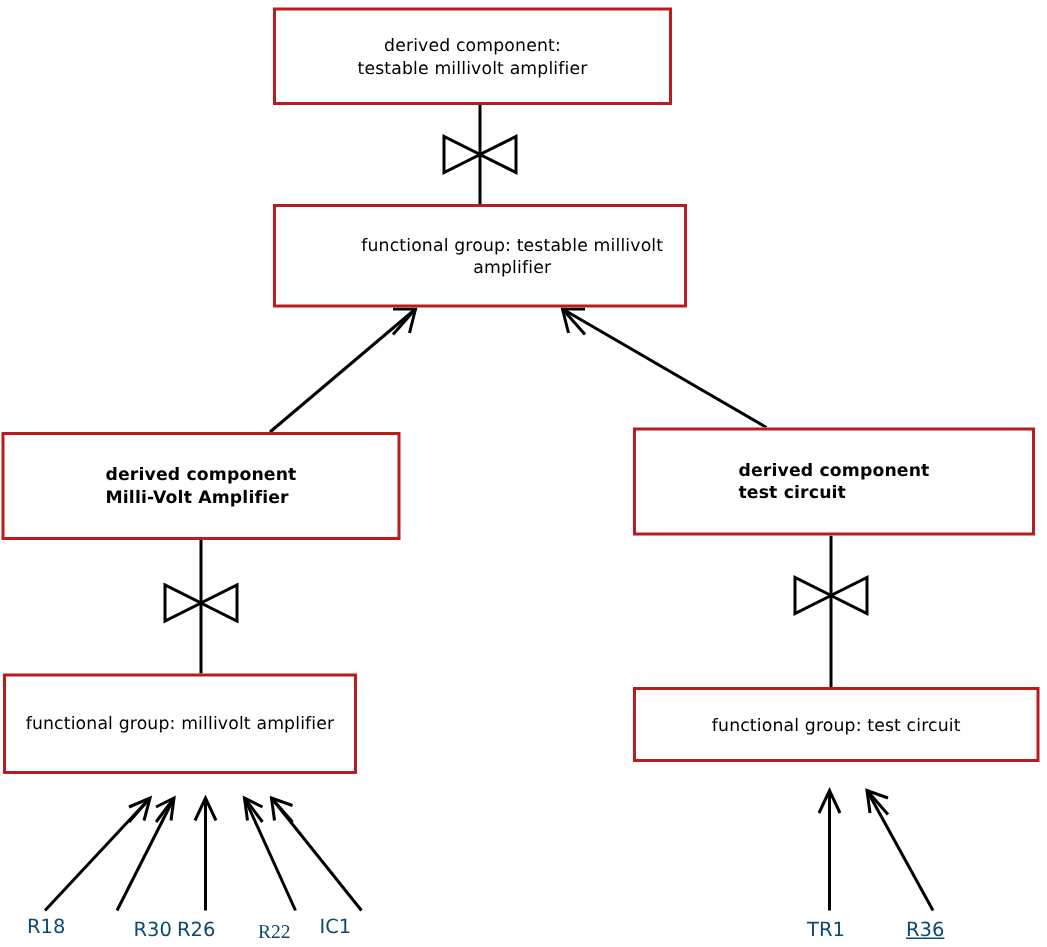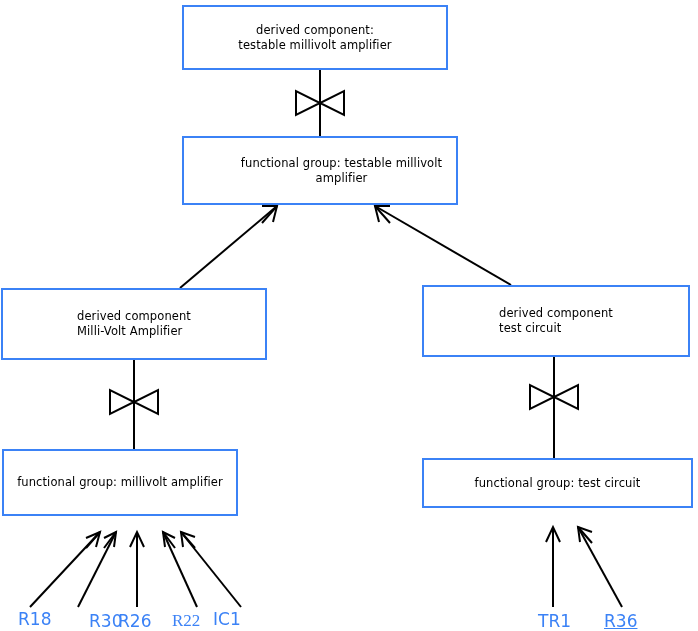--- a/index.html
+++ b/index.html
@@ -22,39 +22,39 @@
     position: absolute;
     left: 0;
     top: 0;
     width: 698px;
     height: 631px;
   }
   .node {
     position: absolute;
     box-sizing: border-box;
     background: #ffffff;
-    border: 2px solid #3b82f6;
+    border: 2px solid #b91c1c;
     display: flex;
     align-items: center;
     justify-content: center;
     z-index: 2;
   }
   .node-text {
     color: #000000;
     font-size: 11.5px;
     line-height: 15px;
     white-space: pre-line;
     letter-spacing: 0.1px;
   }
   .ctr { text-align: center; }
-  .lft { text-align: left; }
+  .lft { text-align: left; font-weight: bold; }
   .pin-label {
     position: absolute;
-    color: #3b82f6;
-    font-size: 17px;
+    color: #0c4a6e;
+    font-size: 13px;
     line-height: 14px;
     z-index: 3;
     white-space: nowrap;
   }
 </style>
 </head>
 <body>
 
 <div id="canvas">
 

